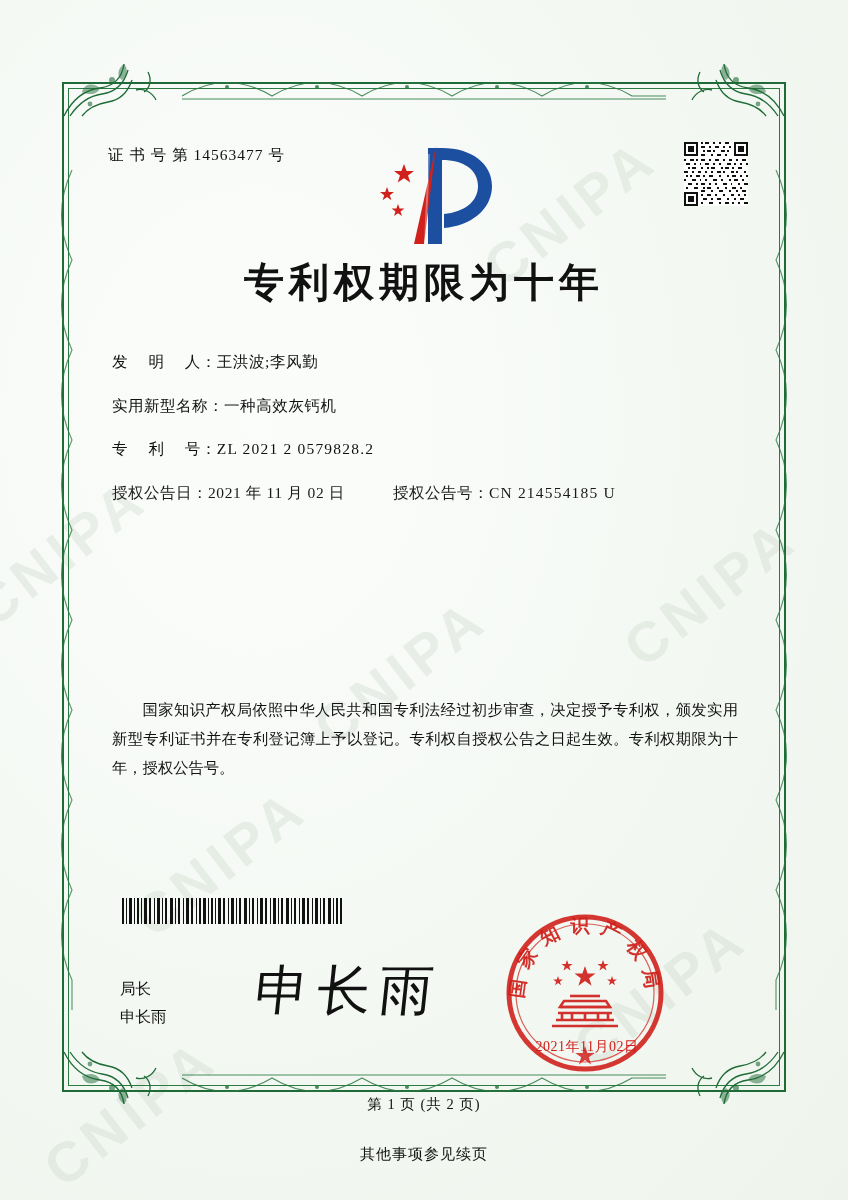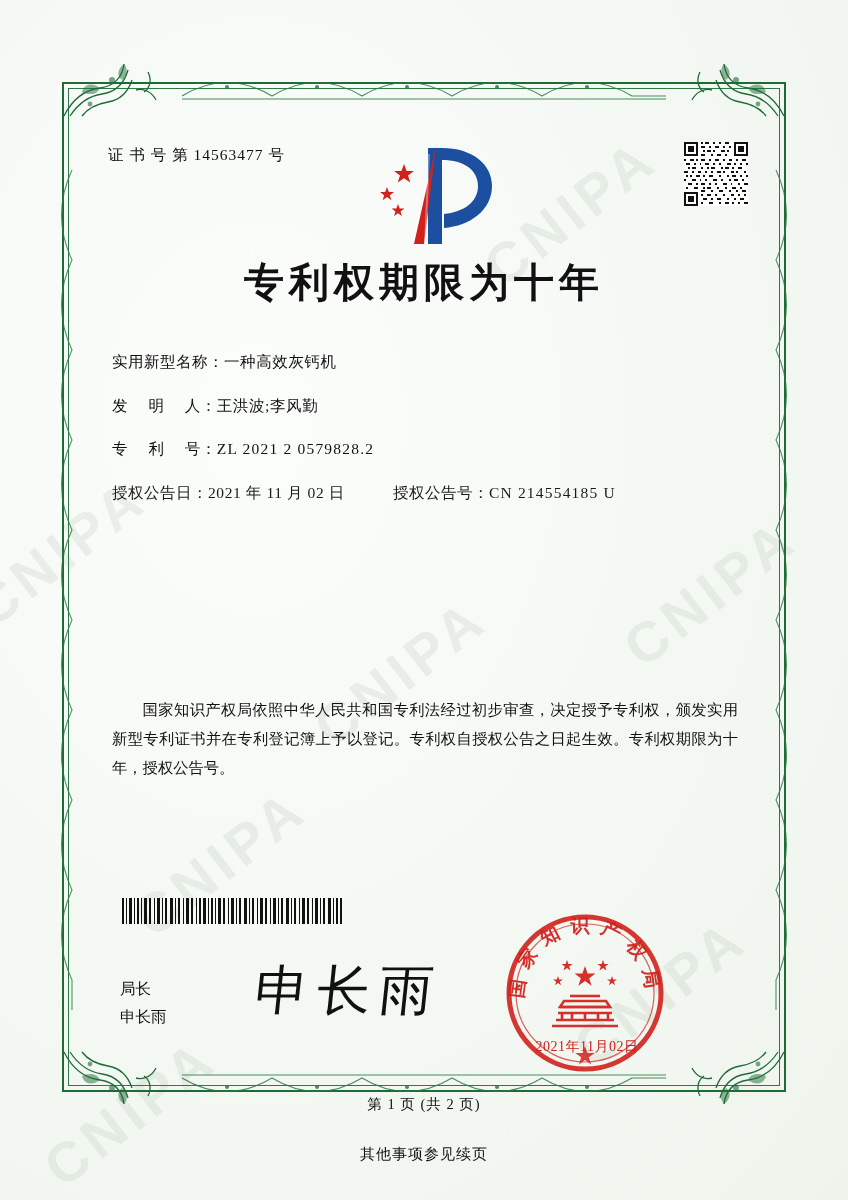--- a/index.html
+++ b/index.html
@@ -512,26 +512,26 @@
         <polygon points="19,47 20.8,52 26,52 21.8,55.2 23.4,60.2 19,57.1 14.6,60.2 16.2,55.2 12,52 17.2,52"></polygon>
         <polygon points="30,64 31.6,68.5 36.4,68.5 32.5,71.4 34,76 30,73.2 26,76 27.5,71.4 23.6,68.5 28.4,68.5"></polygon>
       </g>
     </svg>
   </div>
 
   <div class="title">专利权期限为十年</div>
 
   <div class="fields">
     <div class="field-row">
+      <span class="f-label">发　 明 　人：</span>
+      <span class="f-value">王洪波;李风勤</span>
+    </div>
+    <div class="field-row">
       <span class="f-label">实用新型名称：</span>
       <span class="f-value">一种高效灰钙机</span>
-    </div>
-    <div class="field-row">
-      <span class="f-label">发　 明 　人：</span>
-      <span class="f-value">王洪波;李风勤</span>
     </div>
     <div class="field-row">
       <span class="f-label">专　 利 　号：</span>
       <span class="f-value mono">ZL 2021 2 0579828.2</span>
     </div>
     <div class="row-split">
       <span class="f-label">授权公告日：</span>
       <span class="f-value">2021 年 11 月 02 日</span>
       <span class="gap"></span>
       <span class="f-label">授权公告号：</span>

